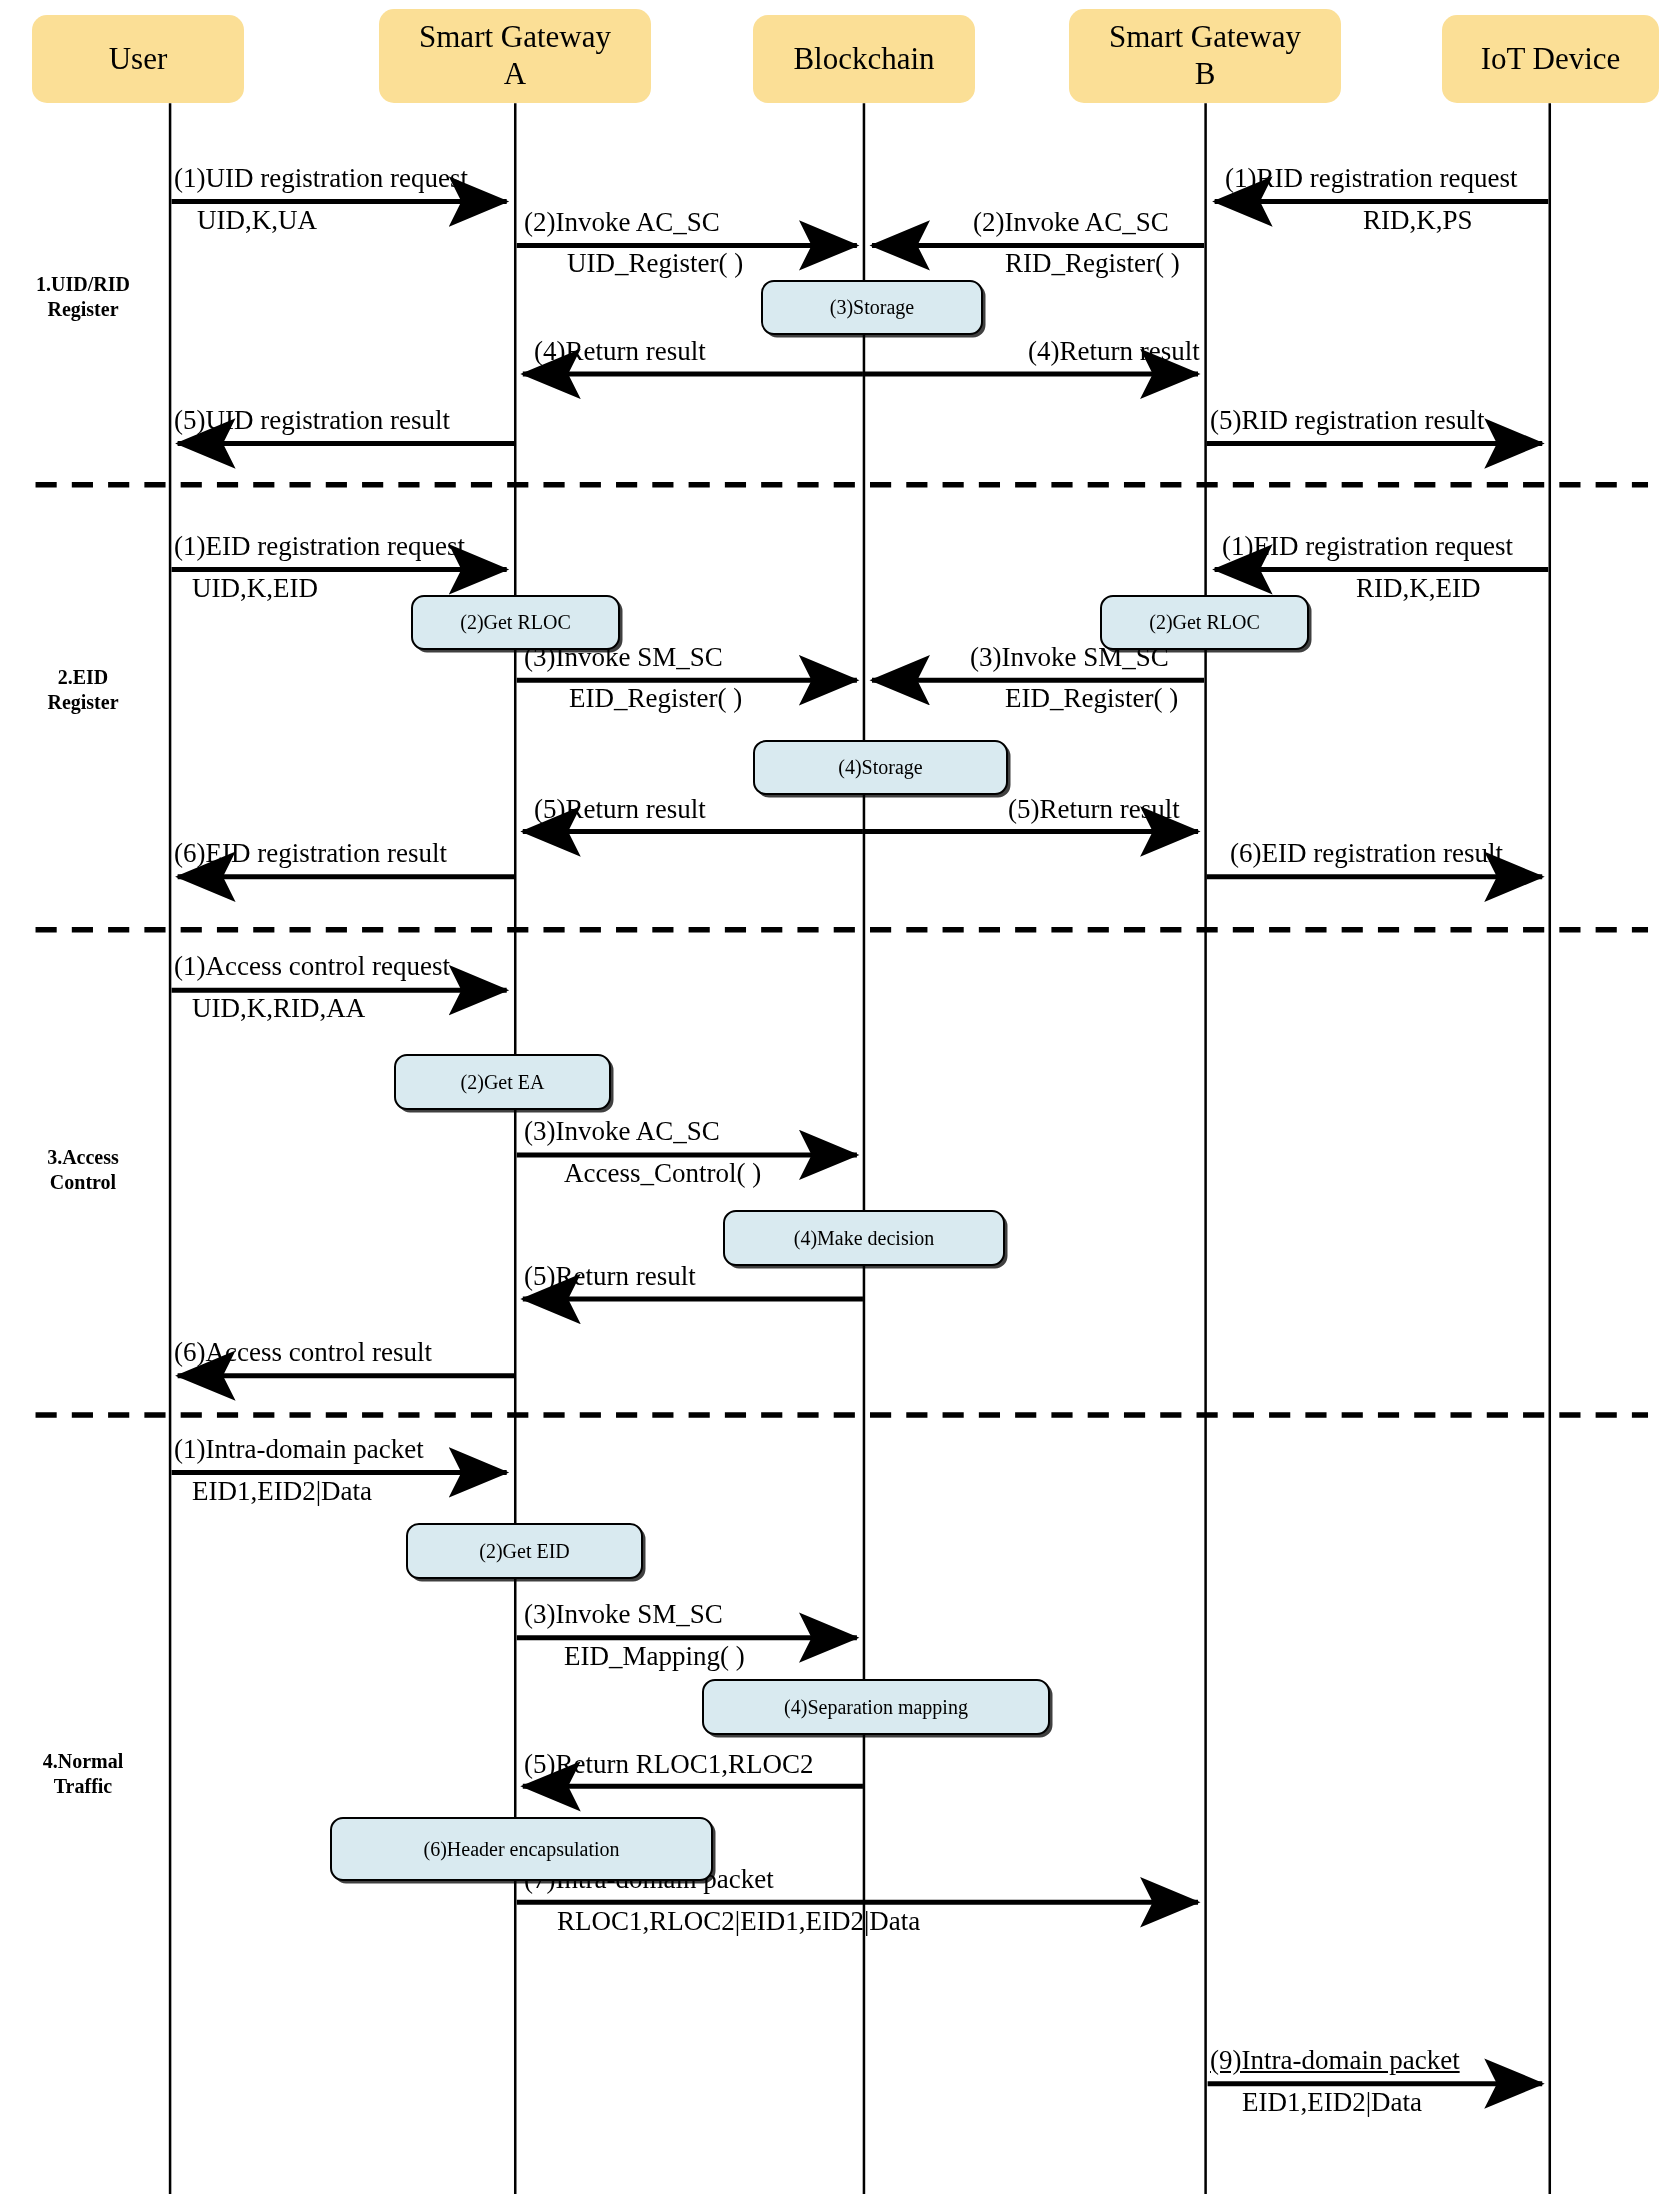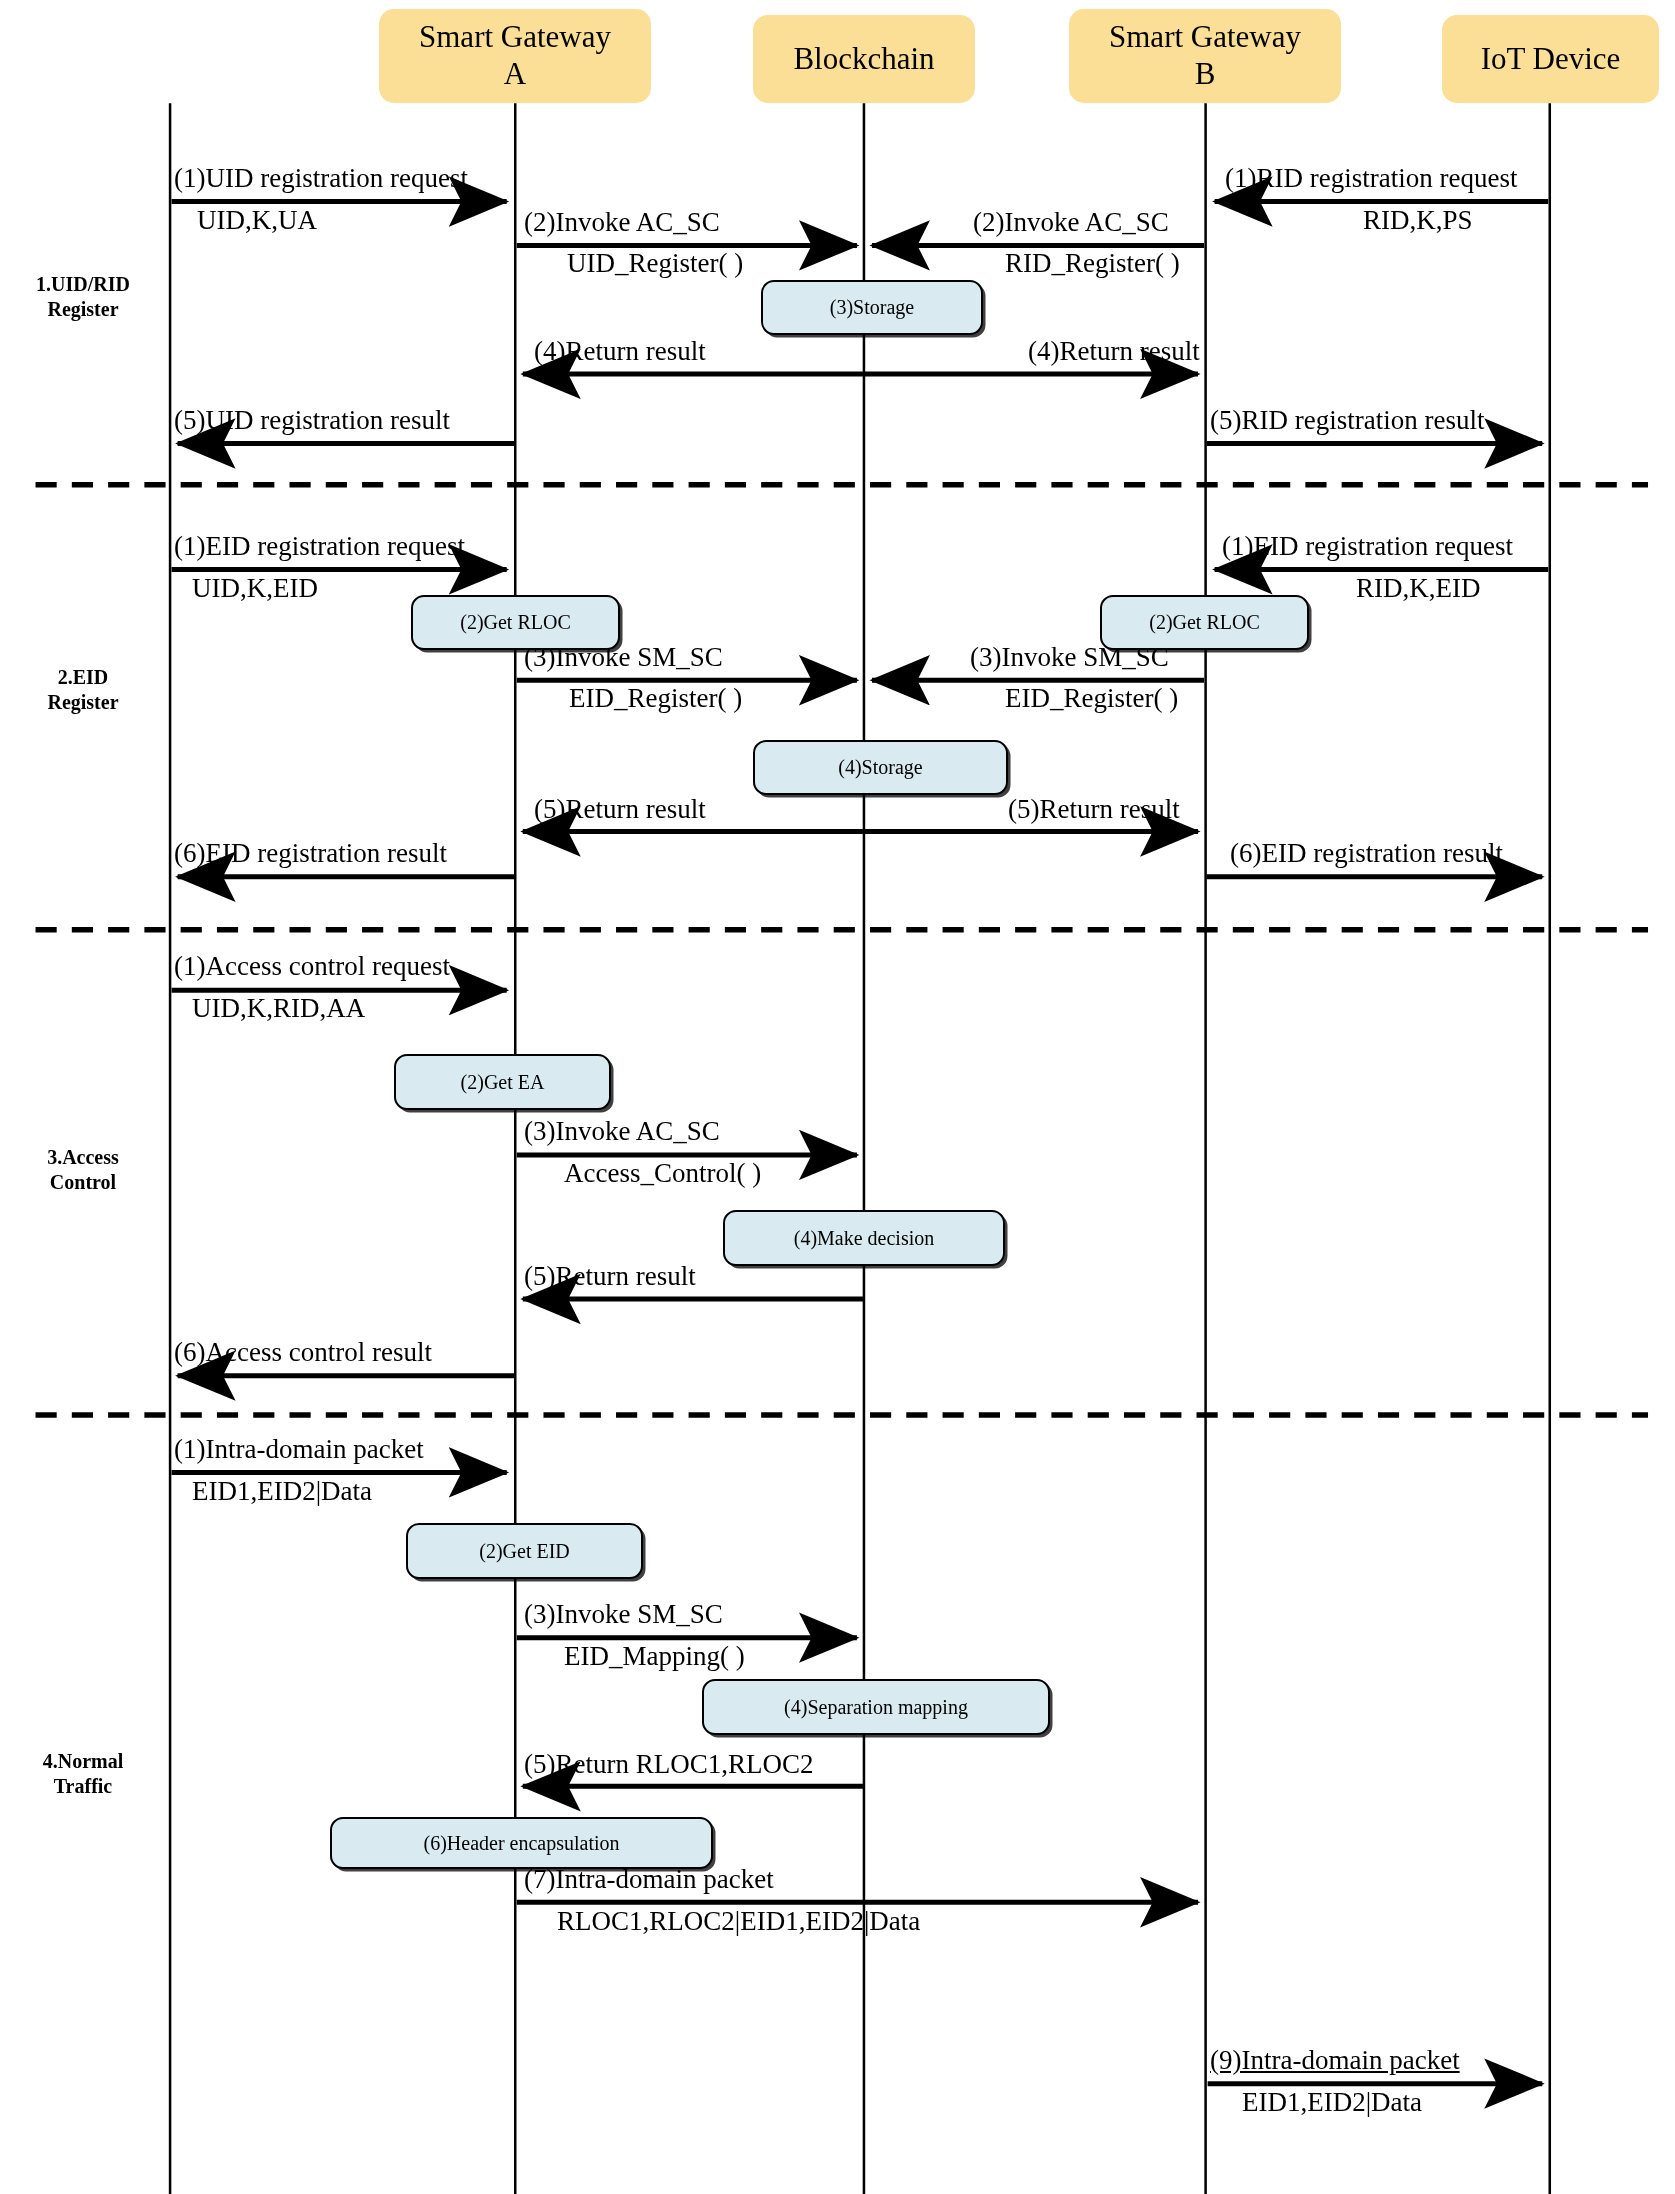--- a/index.html
+++ b/index.html
@@ -126,20 +126,23 @@
 
     <g stroke="#000" stroke-width="10" fill="none">
       <line x1="340" y1="2922" x2="1005" y2="2922" marker-end="url(#arrowR)"></line>
       <line x1="1025" y1="3250" x2="1700" y2="3250" marker-end="url(#arrowR)"></line>
       <line x1="1712" y1="3545" x2="1037" y2="3545" marker-end="url(#arrowL)"></line>
       <line x1="1025" y1="3775" x2="2377" y2="3775" marker-end="url(#arrowR)"></line>
       <line x1="2396" y1="4135" x2="3060" y2="4135" marker-end="url(#arrowR)"></line>
     </g>
   </svg>
 
+  <div class="lifeline-box" style="left:32px; top:15px; width:212px; height:88px;">
+    <span>User</span>
+  </div>
 
   <div class="lifeline-box" style="left:379px; top:9px; width:272px; height:94px; flex-direction:column; justify-content:center;">
     <span>Smart Gateway</span>
     <span>A</span>
   </div>
 
   <div class="lifeline-box" style="left:753px; top:15px; width:222px; height:88px;">
     <span>Blockchain</span>
   </div>
 
@@ -248,18 +251,18 @@
 
   <div class="msg-label" style="left:1210px; top:2046px;text-decoration:underline;">(9)Intra-domain packet</div>
   <div class="msg-label" style="left:1242px; top:2088px;">EID1,EID2|Data</div>
 
   <div class="note-box" style="left:406px; top:1523px; width:237px; height:56px;">
     <span>(2)Get EID</span>
   </div>
   <div class="note-box" style="left:702px; top:1679px; width:348px; height:56px;">
     <span>(4)Separation mapping</span>
   </div>
-  <div class="note-box" style="left:330px; top:1817px; width:383px; height:52px;">
+  <div class="note-box" style="left:330px; top:1817px; width:383px; height:64px;">
     <span>(6)Header encapsulation</span>
   </div>
 
 </div>
 
 
 </body></html>

